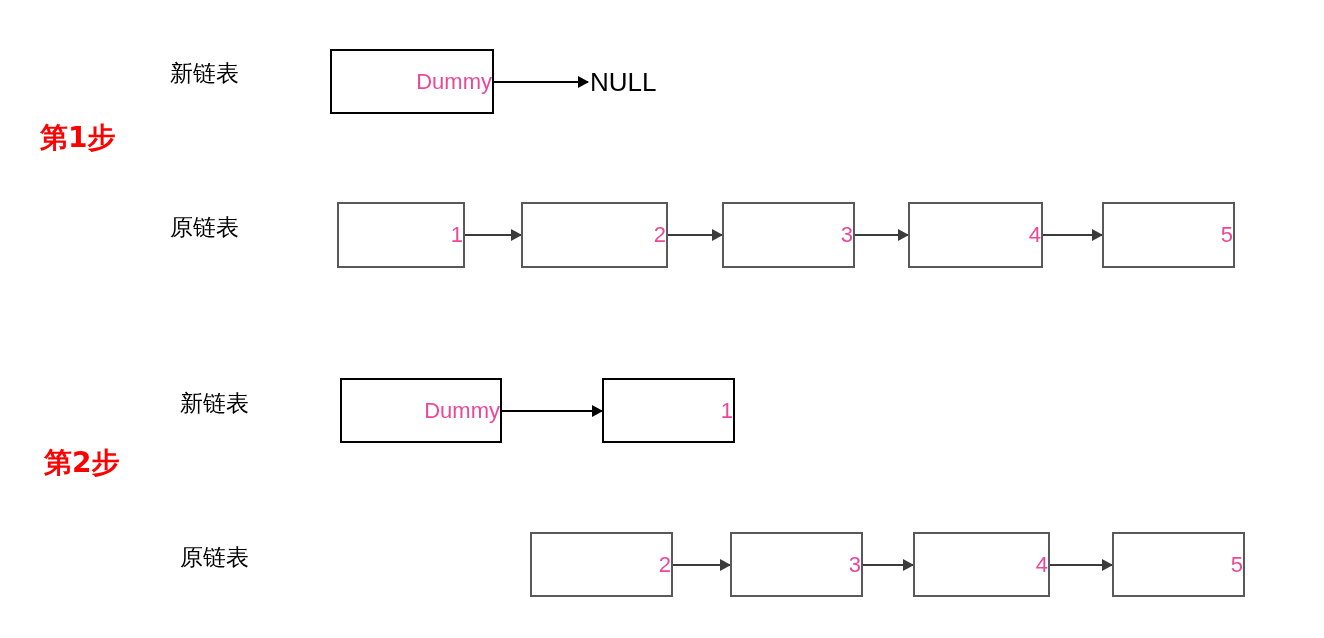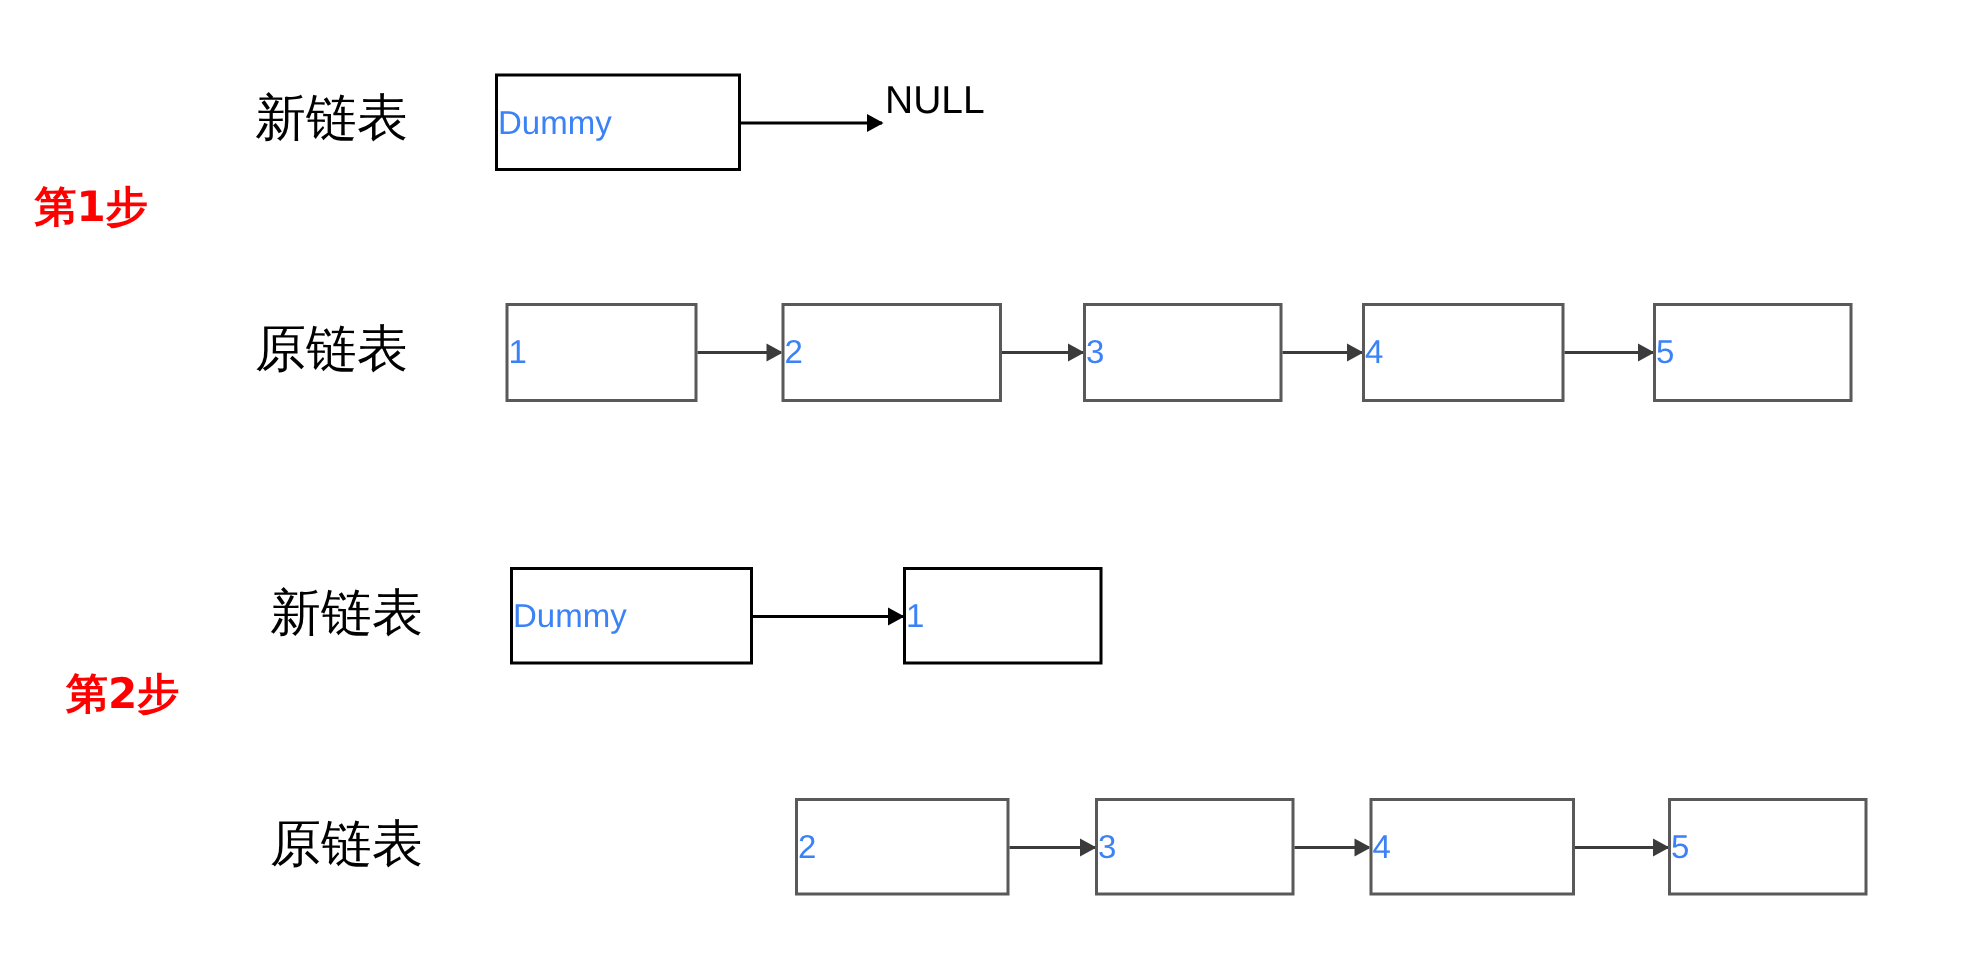--- a/index.html
+++ b/index.html
@@ -28,35 +28,35 @@
     font-weight: bold;
     font-size: 28px;
     line-height: 1;
     white-space: nowrap;
     font-family: "DejaVu Sans", "Liberation Sans", sans-serif;
   }
   
   .list-caption {
     position: absolute;
     color: #000000;
-    font-size: 34px;
+    font-size: 23px;
     line-height: 1;
     white-space: nowrap;
     font-family: "DejaVu Sans", "Liberation Sans", sans-serif;
   }
   
   .node {
     position: absolute;
     box-sizing: border-box;
     background: #ffffff;
     border: 2px solid #000000;
     display: flex;
     align-items: center;
-    justify-content: flex-start;
-    color: #3b82f6;
+    justify-content: flex-end;
+    color: #ec4899;
     font-size: 22px;
     font-family: "Liberation Sans", "DejaVu Sans", sans-serif;
   }
   .node.gray {
     border: 2px solid #595959;
   }
   .node-label {
     display: block;
     line-height: 1;
   }
@@ -90,33 +90,33 @@
     line-height: 1;
     white-space: nowrap;
     font-family: "Liberation Sans", "DejaVu Sans", sans-serif;
   }
 </style>
 </head>
 <body>
 
 <div class="canvas">
 
-  <div class="step-label" style="left:23px; top:124px;">第1步</div>
+  <div class="step-label" style="left:40px; top:124px;">第1步</div>
 
   <div class="list-caption" style="left:170px; top:62px;">新链表</div>
 
   <div class="node" style="left:330px; top:49px; width:164px; height:65px;">
     <span class="node-label">Dummy</span>
   </div>
 
   <div class="arrow" style="left:494px; top:81px; width:94px;">
     <span class="head"></span>
   </div>
 
-  <div class="terminal-text" style="left:590px; top:53px;">NULL</div>
+  <div class="terminal-text" style="left:590px; top:69px;">NULL</div>
 
   <div class="list-caption" style="left:170px; top:216px;">原链表</div>
 
   <div class="node gray" style="left:337px; top:202px; width:128px; height:66px;">
     <span class="node-label">1</span>
   </div>
   <div class="arrow gray" style="left:465px; top:234px; width:56px;">
     <span class="head"></span>
   </div>
 

